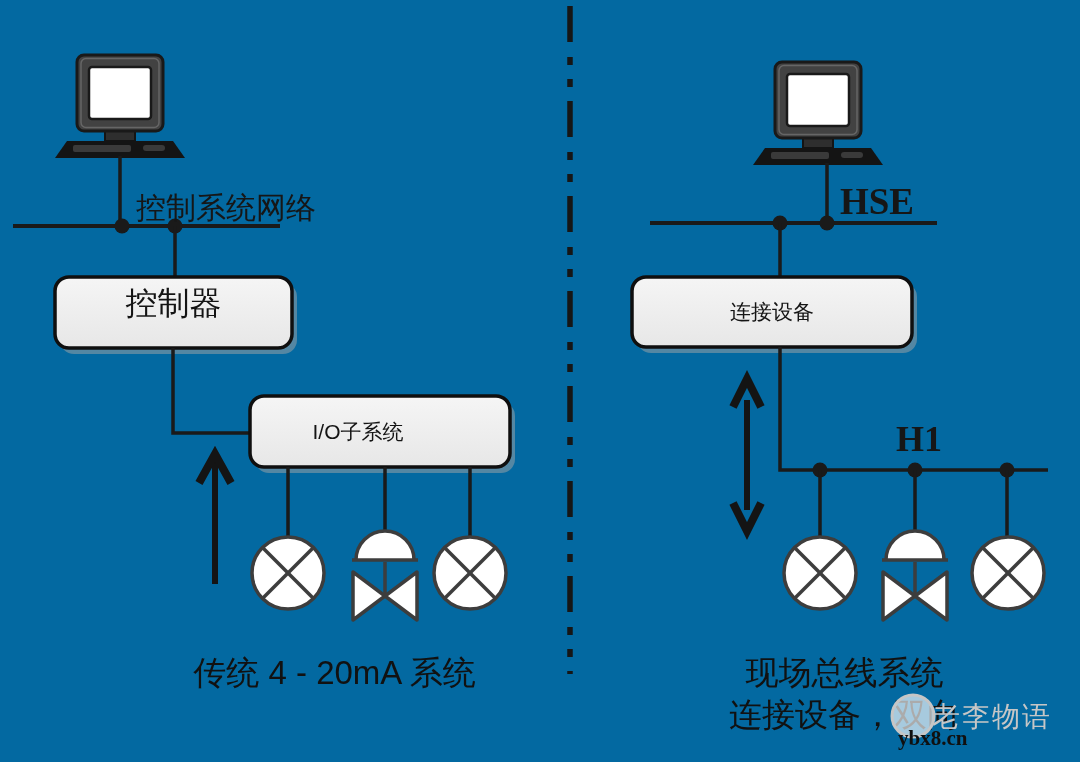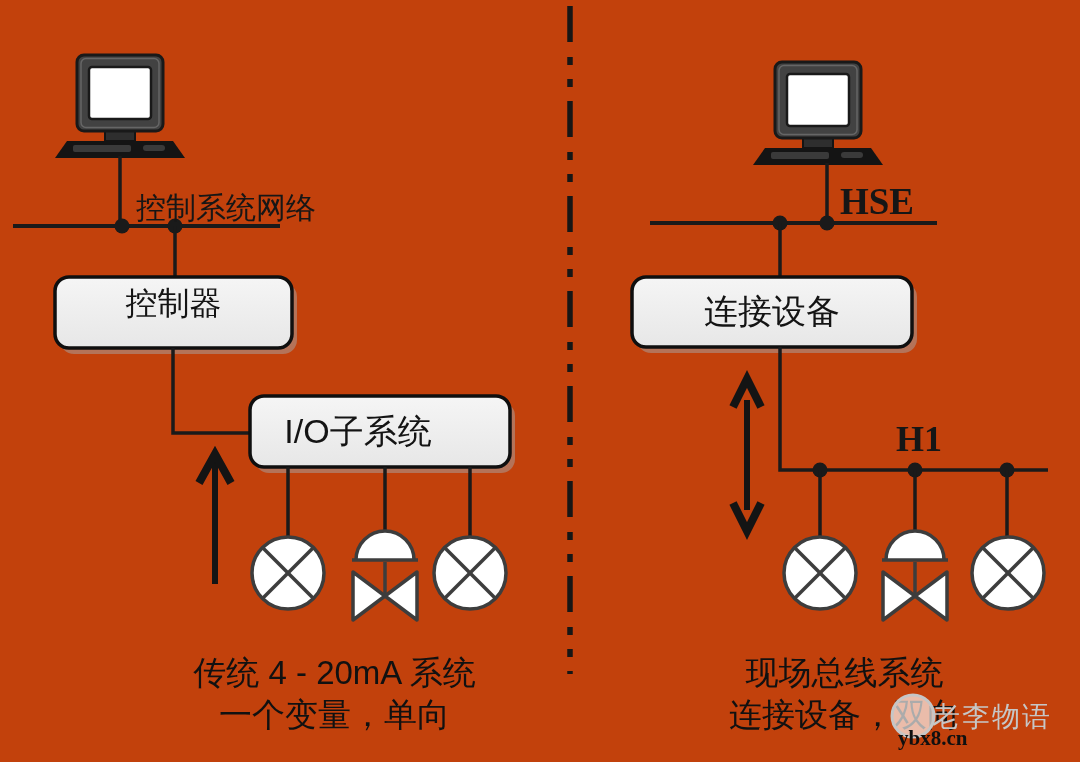--- a/index.html
+++ b/index.html
@@ -1,32 +1,32 @@
 <!DOCTYPE html>
 <html style="--ink: #1a1a1a; --instrument-stroke: #3d3d3d; --box-fill: #ededed; --box-border: #0f0f0f; --watermark-gray: #c6c6c6;"><head>
 <meta charset="utf-8">
 <style>
   html,body{margin:0;padding:0;background:#ffffff;}
   .canvas{
-    position:relative;width:1080px;height:762px;background:#c2410c;
+    position:relative;width:1080px;height:762px;background:#0369a1;
     overflow:hidden;font-family:"Liberation Sans",sans-serif;color:#161616;
   }
   .abs{position:absolute;}
   svg{display:block;}
   .ln{stroke:var(--ink,#1a1a1a);stroke-width:4;fill:none;}
   .thin{stroke-width:3.5;}
   .dot{fill:var(--ink,#1a1a1a);stroke:none;}
   .box{fill:url(#boxGrad);stroke:#0f0f0f;stroke-width:3.5;}
   .box-shadow{fill:#a6a6a6;opacity:.5;stroke:none;}
   .instr{stroke:var(--instrument-stroke,#3d3d3d);stroke-width:3.5;fill:#ffffff;stroke-linejoin:round;}
   .arrow{stroke:#141414;fill:none;}
   .divider{stroke:#161616;stroke-width:5.5;stroke-dasharray:36 15 8 14 8 14;}
   .wm-circle{fill:rgba(255,255,255,.65);stroke:var(--watermark-gray,#c6c6c6);stroke-width:3;}
   .label{white-space:nowrap;}
-  .box-label{display:flex;align-items:center;justify-content:center;font-size:34px;color:#141414;}
+  .box-label{display:flex;align-items:center;justify-content:center;font-size:21px;color:#141414;}
   .net-label{font-size:30px;}
   .serif-label{font-family:"Liberation Serif",serif;font-weight:700;}
   .caption{width:345px;text-align:center;font-size:33px;line-height:42px;color:#111;}
   .wm-brand{font-size:28px;letter-spacing:2px;color:var(--watermark-gray,#c6c6c6);}
   .wm-url{font-family:Liberation Serif, serif;font-weight:700;font-size:21px;color:#101010;}
 </style>
 </head>
 <body>
 
 <div class="canvas">
@@ -128,21 +128,20 @@
   </svg>
 
   <div class="abs label net-label" style="left:136px;top:188px">控制系统网络</div>
 
   <div class="abs box-label" style="left:55px;top:277px;width:237px;height:53px;font-size:32px">控制器</div>
 
   <div class="abs box-label" style="left:250px;top:396px;width:216px;height:71px">I/O子系统</div>
 
   <div class="abs caption" style="left:162px;top:652px">
     <div>传统 4 - 20mA 系统</div>
-    <div>一个变量，单向</div>
   </div>
 
   <div class="abs label serif-label" style="left:840px;top:180px;font-size:37px">HSE</div>
 
   <div class="abs box-label" style="left:632px;top:277px;width:280px;height:70px">连接设备</div>
 
   <div class="abs label serif-label" style="left:896px;top:418px;font-size:36px">H1</div>
 
   <div class="abs caption" style="left:672px;top:652px">
     <div>现场总线系统</div>

